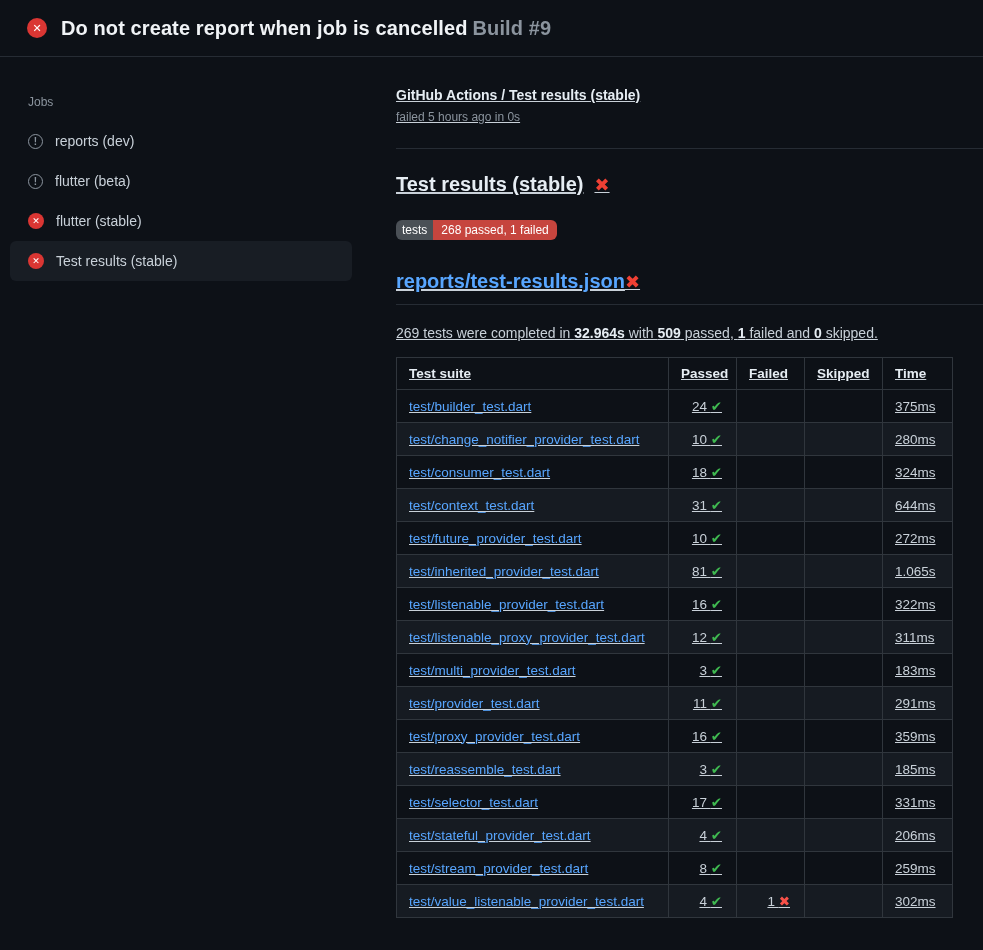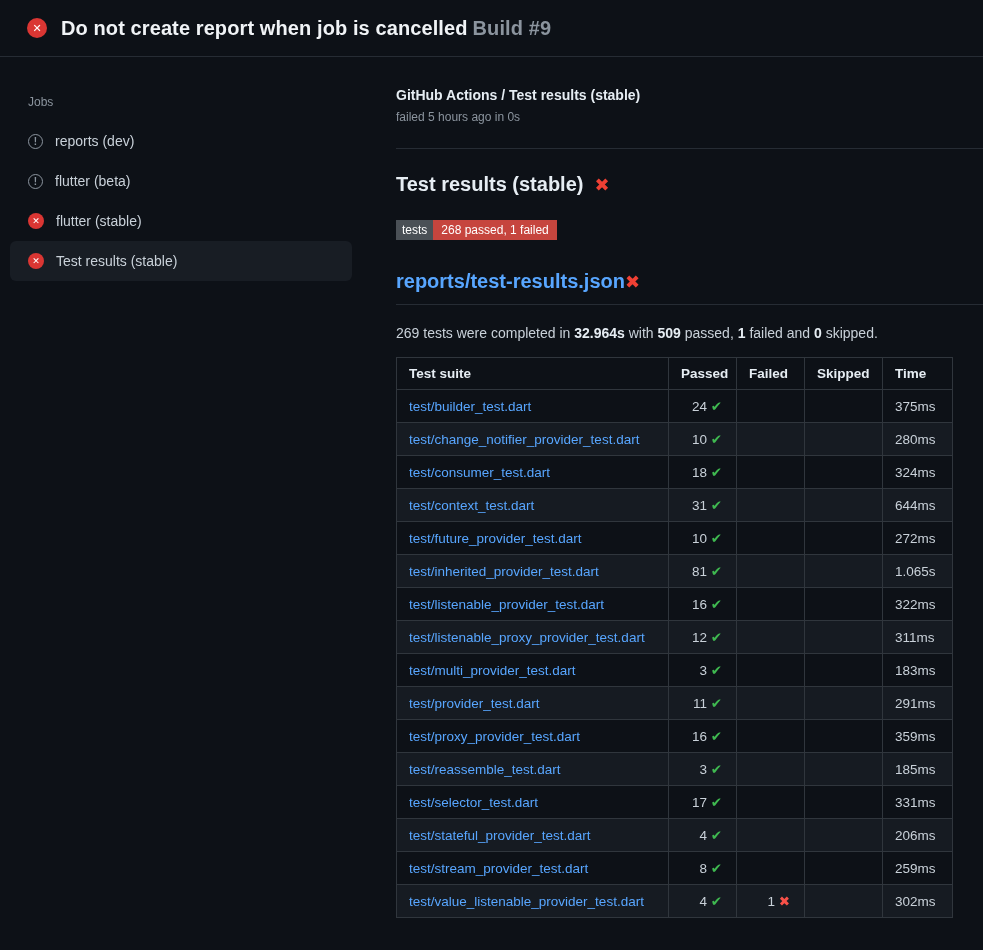--- a/index.html
+++ b/index.html
@@ -49,32 +49,32 @@
     cursor:pointer;
   }
   .side-item.selected{background:var(--selected-bg);}
   .neutral-ic{
     display:inline-flex;align-items:center;justify-content:center;
     width:15px;height:15px;border-radius:50%;
     border:1.5px solid var(--muted);color:var(--muted);
     font-size:10px;font-weight:700;flex-shrink:0;
   }
   .jobs-label{font-size:12px;color:var(--muted);padding:22px 0 12px 18px;}
-  .main{flex:1;padding:30px 0 8px 26px;min-width:0;}
+  .main{flex:1;padding:30px 0 8px 26px;min-width:0;text-decoration:underline;}
   .breadcrumb{font-weight:700;font-size:14px;color:var(--text-strong);}
   .status-line{font-size:12px;color:var(--muted);margin-top:7px;}
   .divider{border:none;border-top:1px solid var(--divider);margin:24px 0 0;}
   .section-title{
     margin-top:24px;font-size:20px;font-weight:700;color:var(--text-strong);
     display:flex;align-items:center;gap:11px;
   }
   .xmark{color:var(--headingx);font-size:18px;font-weight:700;}
   .badge{
     display:inline-flex;margin-top:24px;font-size:12px;line-height:14px;
-    border-radius:0;overflow:hidden;color:#fff;
+    border-radius:6px;overflow:hidden;color:#fff;
   }
   .badge-label{background:var(--badge-label-bg);padding:3px 6px;}
   .badge-value{background:var(--badge-value-bg);padding:3px 8px;}
   .report-title{
     margin-top:30px;padding-bottom:11px;border-bottom:1px solid var(--divider);
     display:flex;align-items:center;font-size:20px;font-weight:700;
   }
   .report-link{color:var(--link);text-decoration:none;}
   .summary-line{margin-top:20px;font-size:14px;color:var(--text);}
   .summary-line strong{color:var(--text-strong);}

